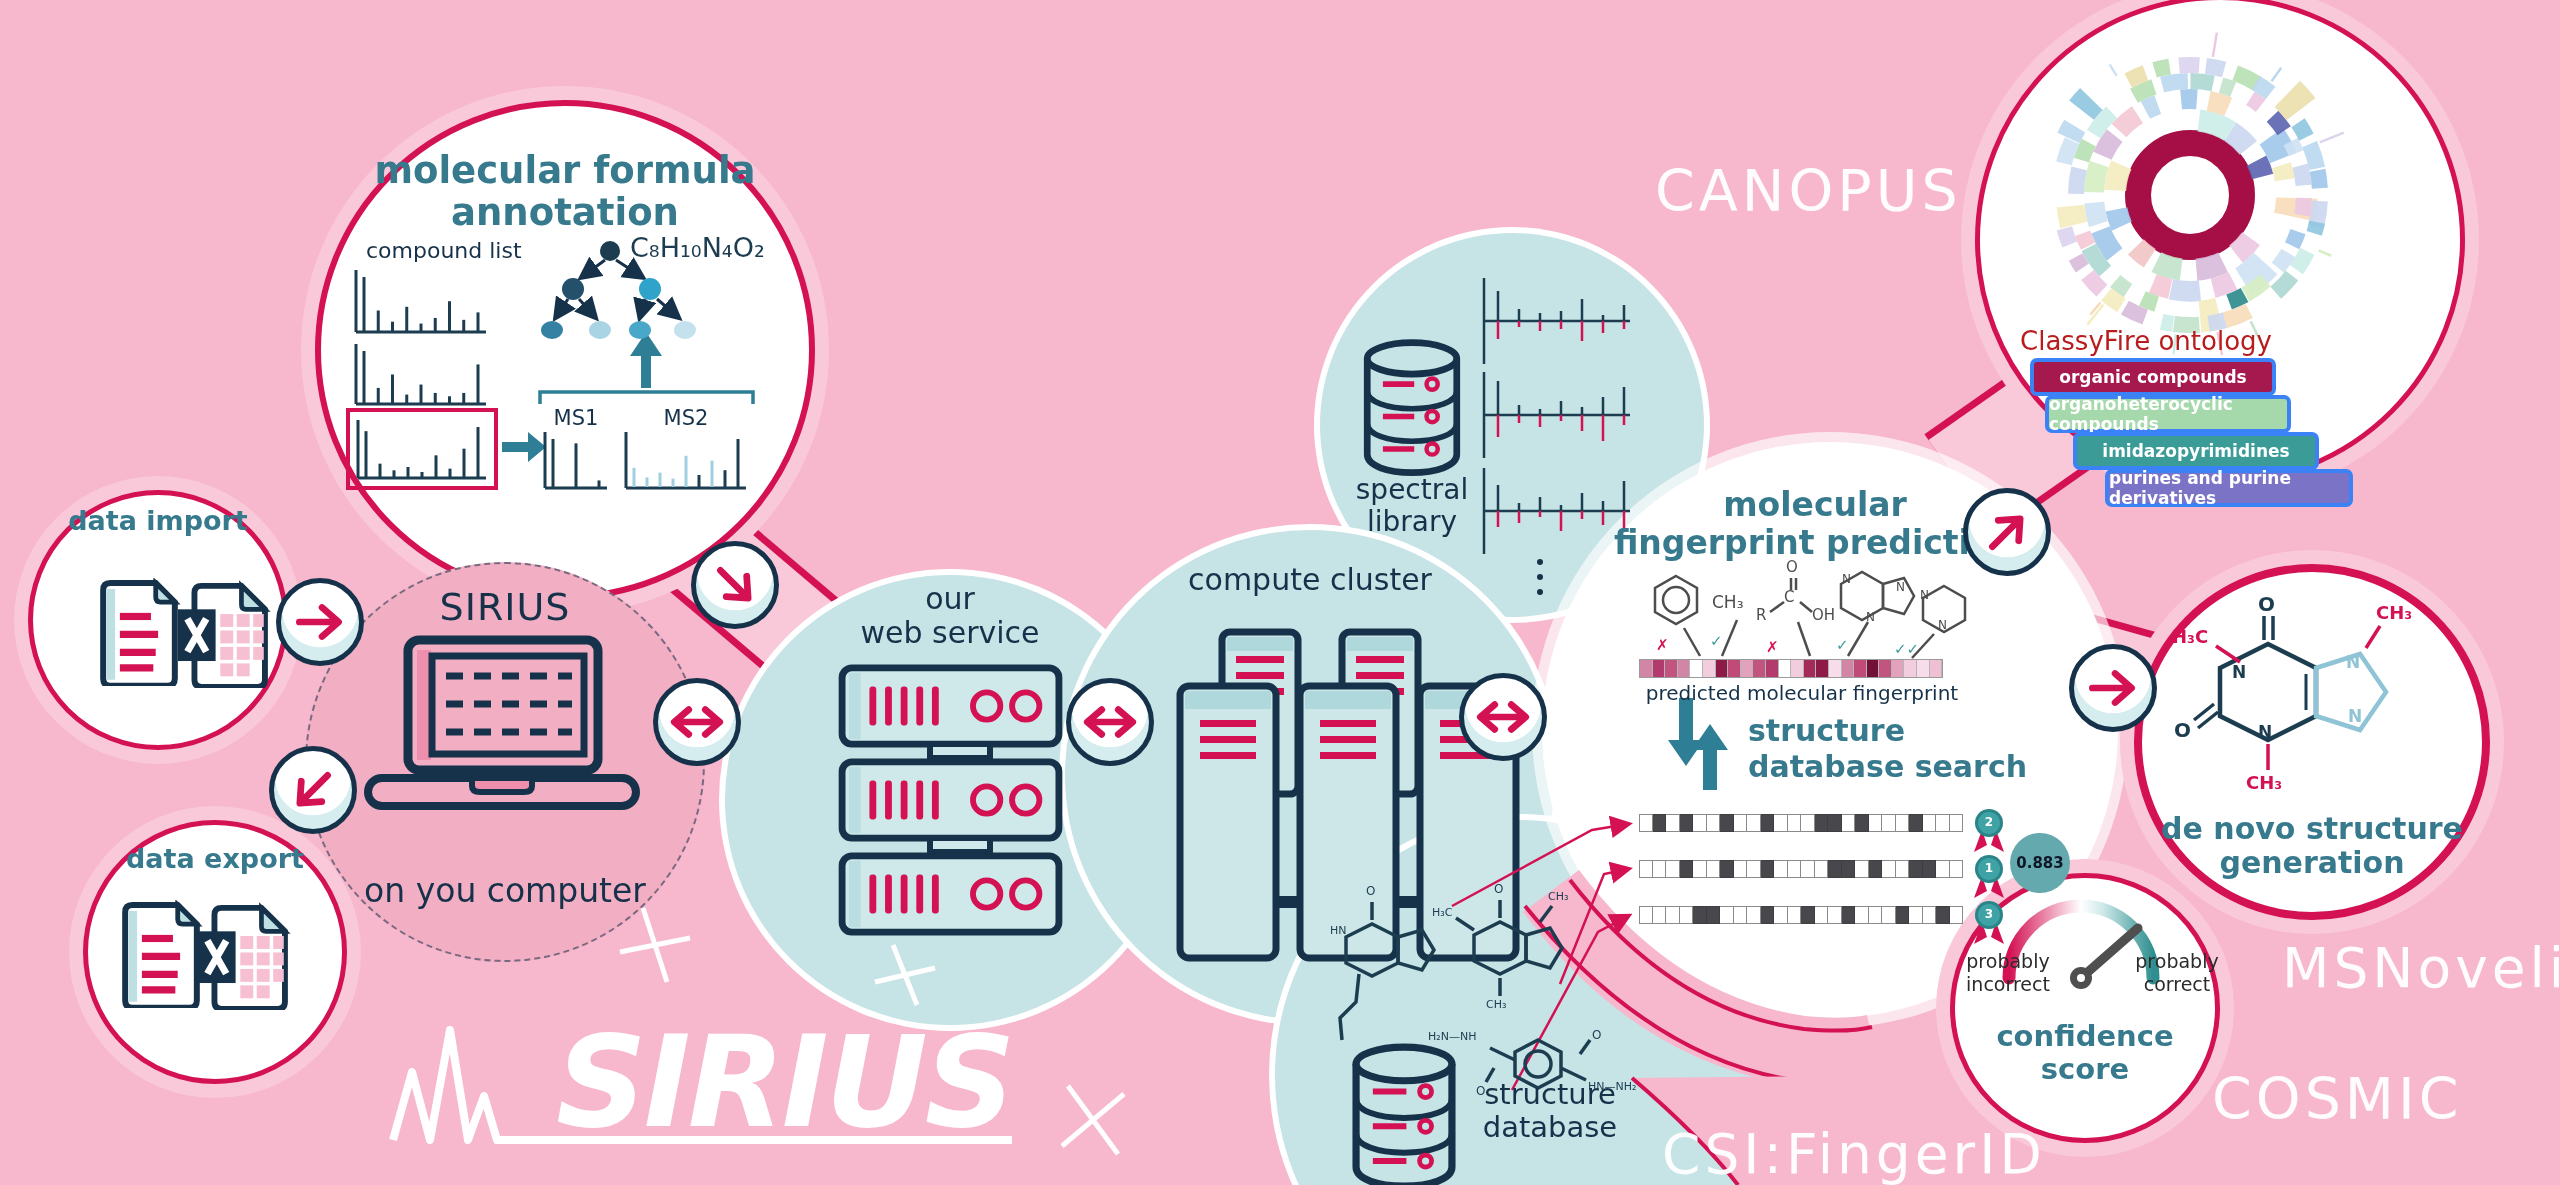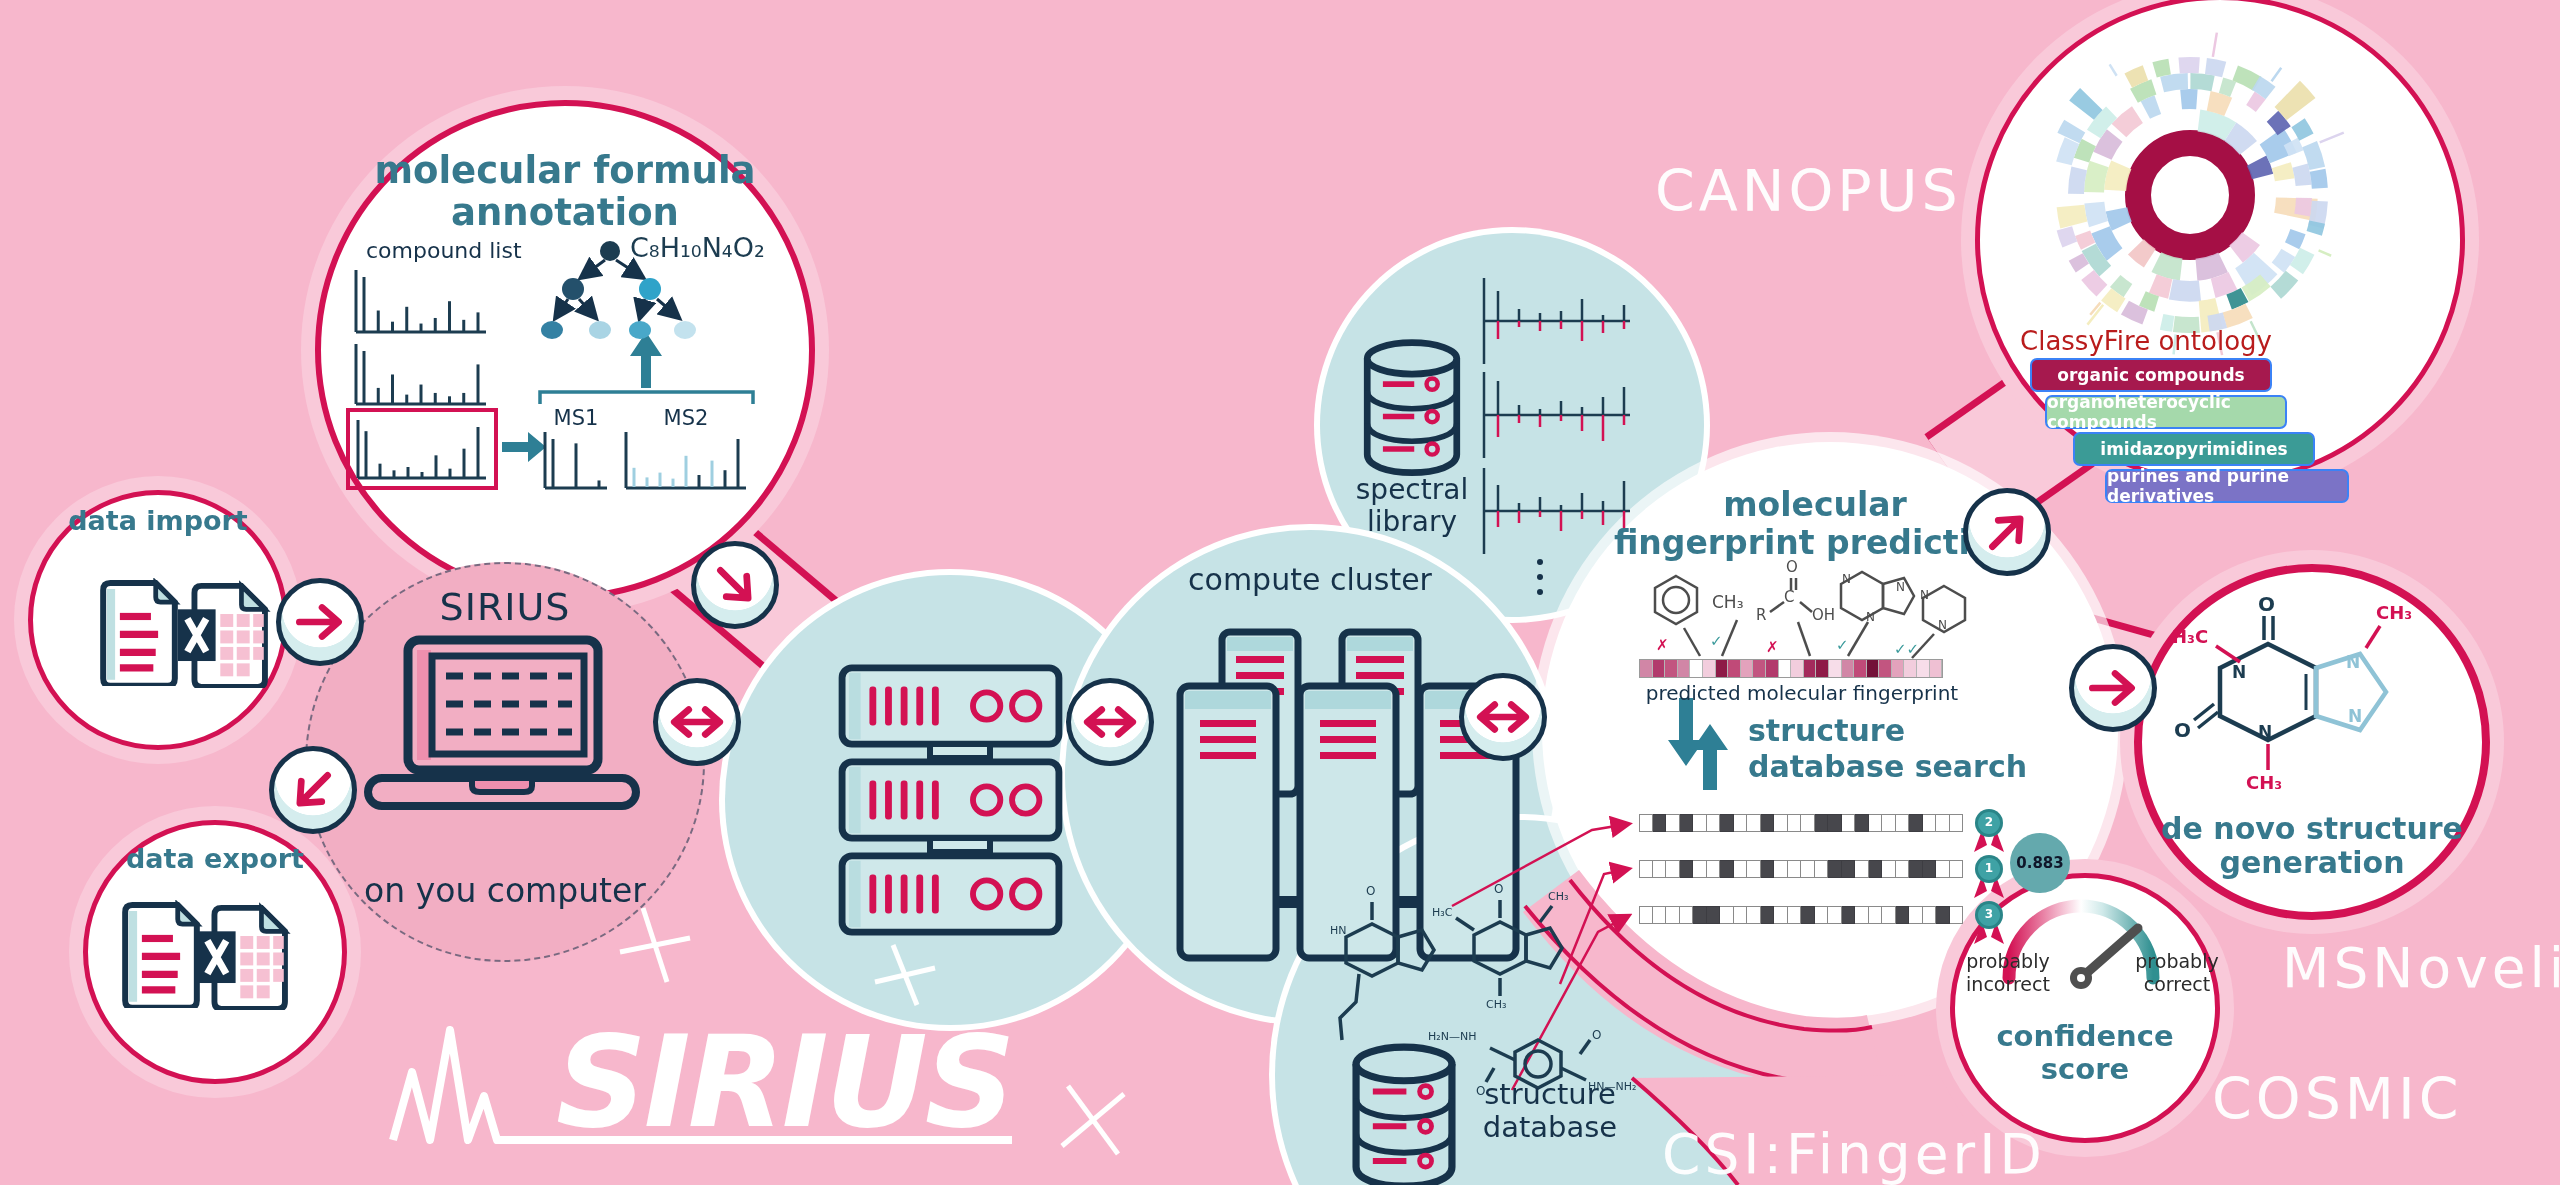--- a/index.html
+++ b/index.html
@@ -19,21 +19,21 @@
         background:radial-gradient(circle at 50% 34%,#ffffff 58%,#d5edee 59%);
         border:5px solid #16324a;box-sizing:border-box;display:flex;align-items:center;justify-content:center;}
   .abtn svg{width:62px;height:62px}
   .abtn path{stroke:#d31153;stroke-width:6.5;fill:none;stroke-linecap:round;stroke-linejoin:round}
   .fp-strip{position:absolute;z-index:4;display:flex;height:17px;border:1px solid #9a9a9a;}
   .fp-cell{width:12.6px;height:100%;border-right:1px solid #b5b5b5;box-sizing:border-box}
   .match-row{position:absolute;z-index:4;display:flex;height:18px;}
   .bit{width:13.5px;height:18px;border:1px solid #8a8a8a;border-left:none;background:#fff;box-sizing:border-box}
   .bit:first-child{border-left:1px solid #8a8a8a}
   .bit.on{background:#47474c;border-color:#3d3d42}
-  .chip{position:absolute;z-index:4;height:30px;border:2px solid #3b82f6;border-radius:7px;
+  .chip{position:absolute;z-index:4;height:30px;border:4px solid #3b82f6;border-radius:7px;
         color:#fff;font-weight:bold;font-size:17px;display:flex;align-items:center;justify-content:center;}
   .mk{position:absolute;z-index:4;font-weight:bold;font-size:15px;}
   .mkx{color:#d31153}.mkc{color:#3a9a9b}
   .sub{position:absolute;z-index:4;color:#4d4d4d;}
   #score{position:absolute;z-index:4;width:60px;height:60px;border-radius:50%;background:#64a9ad;
          display:flex;align-items:center;justify-content:center;color:#0f172a;font-weight:bold;font-size:15px;}
   .badge-num{position:absolute;z-index:5;color:#fff;font-weight:bold;font-size:12px;width:28px;text-align:center;}
   #sirius-logo-text{font-style:italic;font-weight:bold;}
 </style>
 </head>
@@ -539,20 +539,24 @@
   <div class="txt navy" style="left:630px;top:232px;font-size:27px;font-weight:normal;color:#1c3c50">C₈H₁₀N₄O₂</div>
   <div class="txt navy ctr" style="left:544px;top:406px;width:64px;font-size:21px">MS1</div>
   <div class="txt navy ctr" style="left:646px;top:406px;width:80px;font-size:21px">MS2</div>
 
   <div class="txt teal ctr" style="left:28px;top:505px;width:260px;font-size:27px">data import</div>
   <div class="txt teal ctr" style="left:83px;top:843px;width:264px;font-size:27px">data export</div>
 
   <div class="txt navy ctr" style="left:305px;top:585px;width:400px;font-size:38px;letter-spacing:1px">SIRIUS</div>
   <div class="txt navy ctr" style="left:305px;top:871px;width:400px;font-size:33px">on you computer</div>
 
+  <div class="txt navy ctr" style="left:725px;top:582px;width:450px;font-size:30px;line-height:34px">
+    <div>our</div>
+    <div>web service</div>
+  </div>
   <div class="txt navy ctr" style="left:1065px;top:562px;width:490px;font-size:30px">compute cluster</div>
   <div class="txt navy ctr" style="left:1322px;top:474px;width:180px;font-size:28px;line-height:32px">
     <div>spectral</div>
     <div>library</div>
   </div>
 
   <div class="txt teal ctr" style="left:1590px;top:486px;width:450px;font-size:33px;line-height:38px">
     <div>molecular</div>
     <div>fingerprint prediction</div>
   </div>

